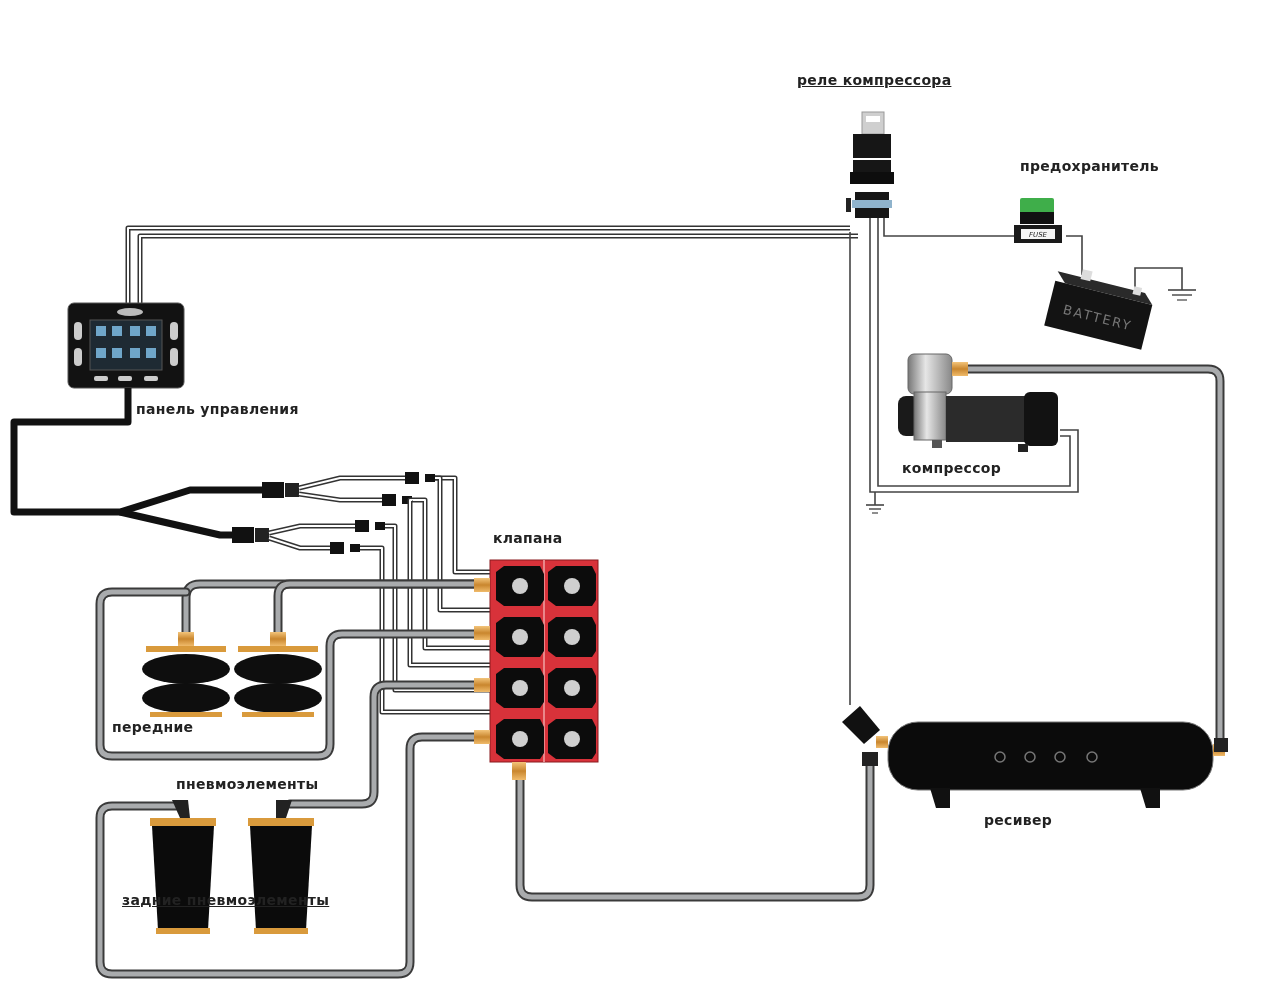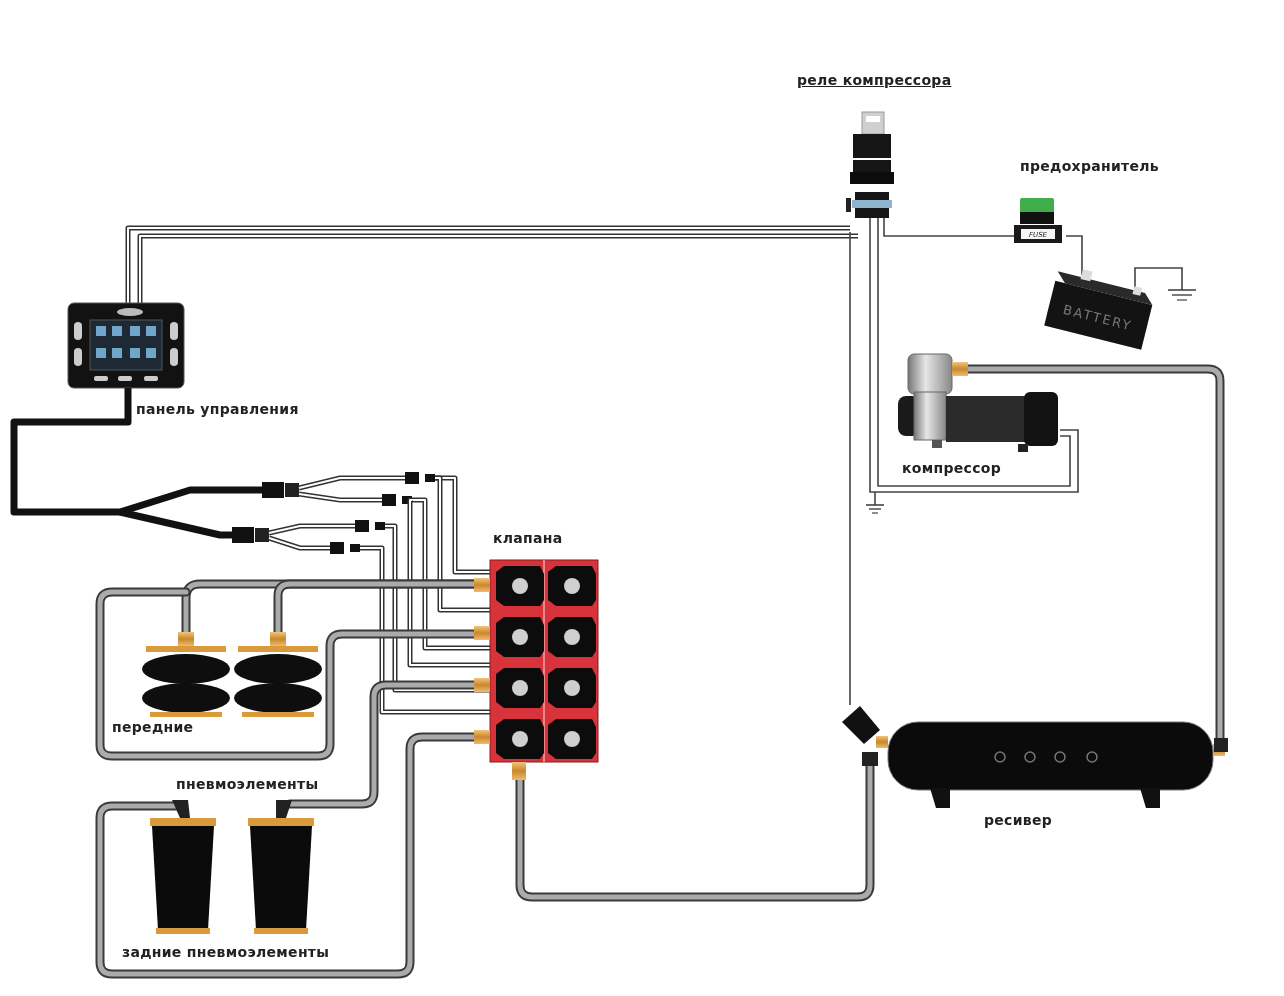--- a/index.html
+++ b/index.html
@@ -254,14 +254,14 @@
   </g>
 </svg>
 
 <div class="lbl" style="left:797px;top:72px;text-decoration:underline;">реле компрессора</div>
 <div class="lbl" style="left:1020px;top:158px;">предохранитель</div>
 <div class="lbl" style="left:136px;top:401px;">панель управления</div>
 <div class="lbl" style="left:902px;top:460px;">компрессор</div>
 <div class="lbl" style="left:493px;top:530px;">клапана</div>
 <div class="lbl" style="left:112px;top:719px;">передние</div>
 <div class="lbl" style="left:176px;top:776px;">пневмоэлементы</div>
-<div class="lbl" style="left:122px;top:944px;">задние пневмоэлементы</div>
+<div class="lbl" style="left:122px;top:892px;text-decoration:underline;">задние пневмоэлементы</div>
 <div class="lbl" style="left:972px;top:812px;margin-left:12px;">ресивер</div>
 
 </body></html>

